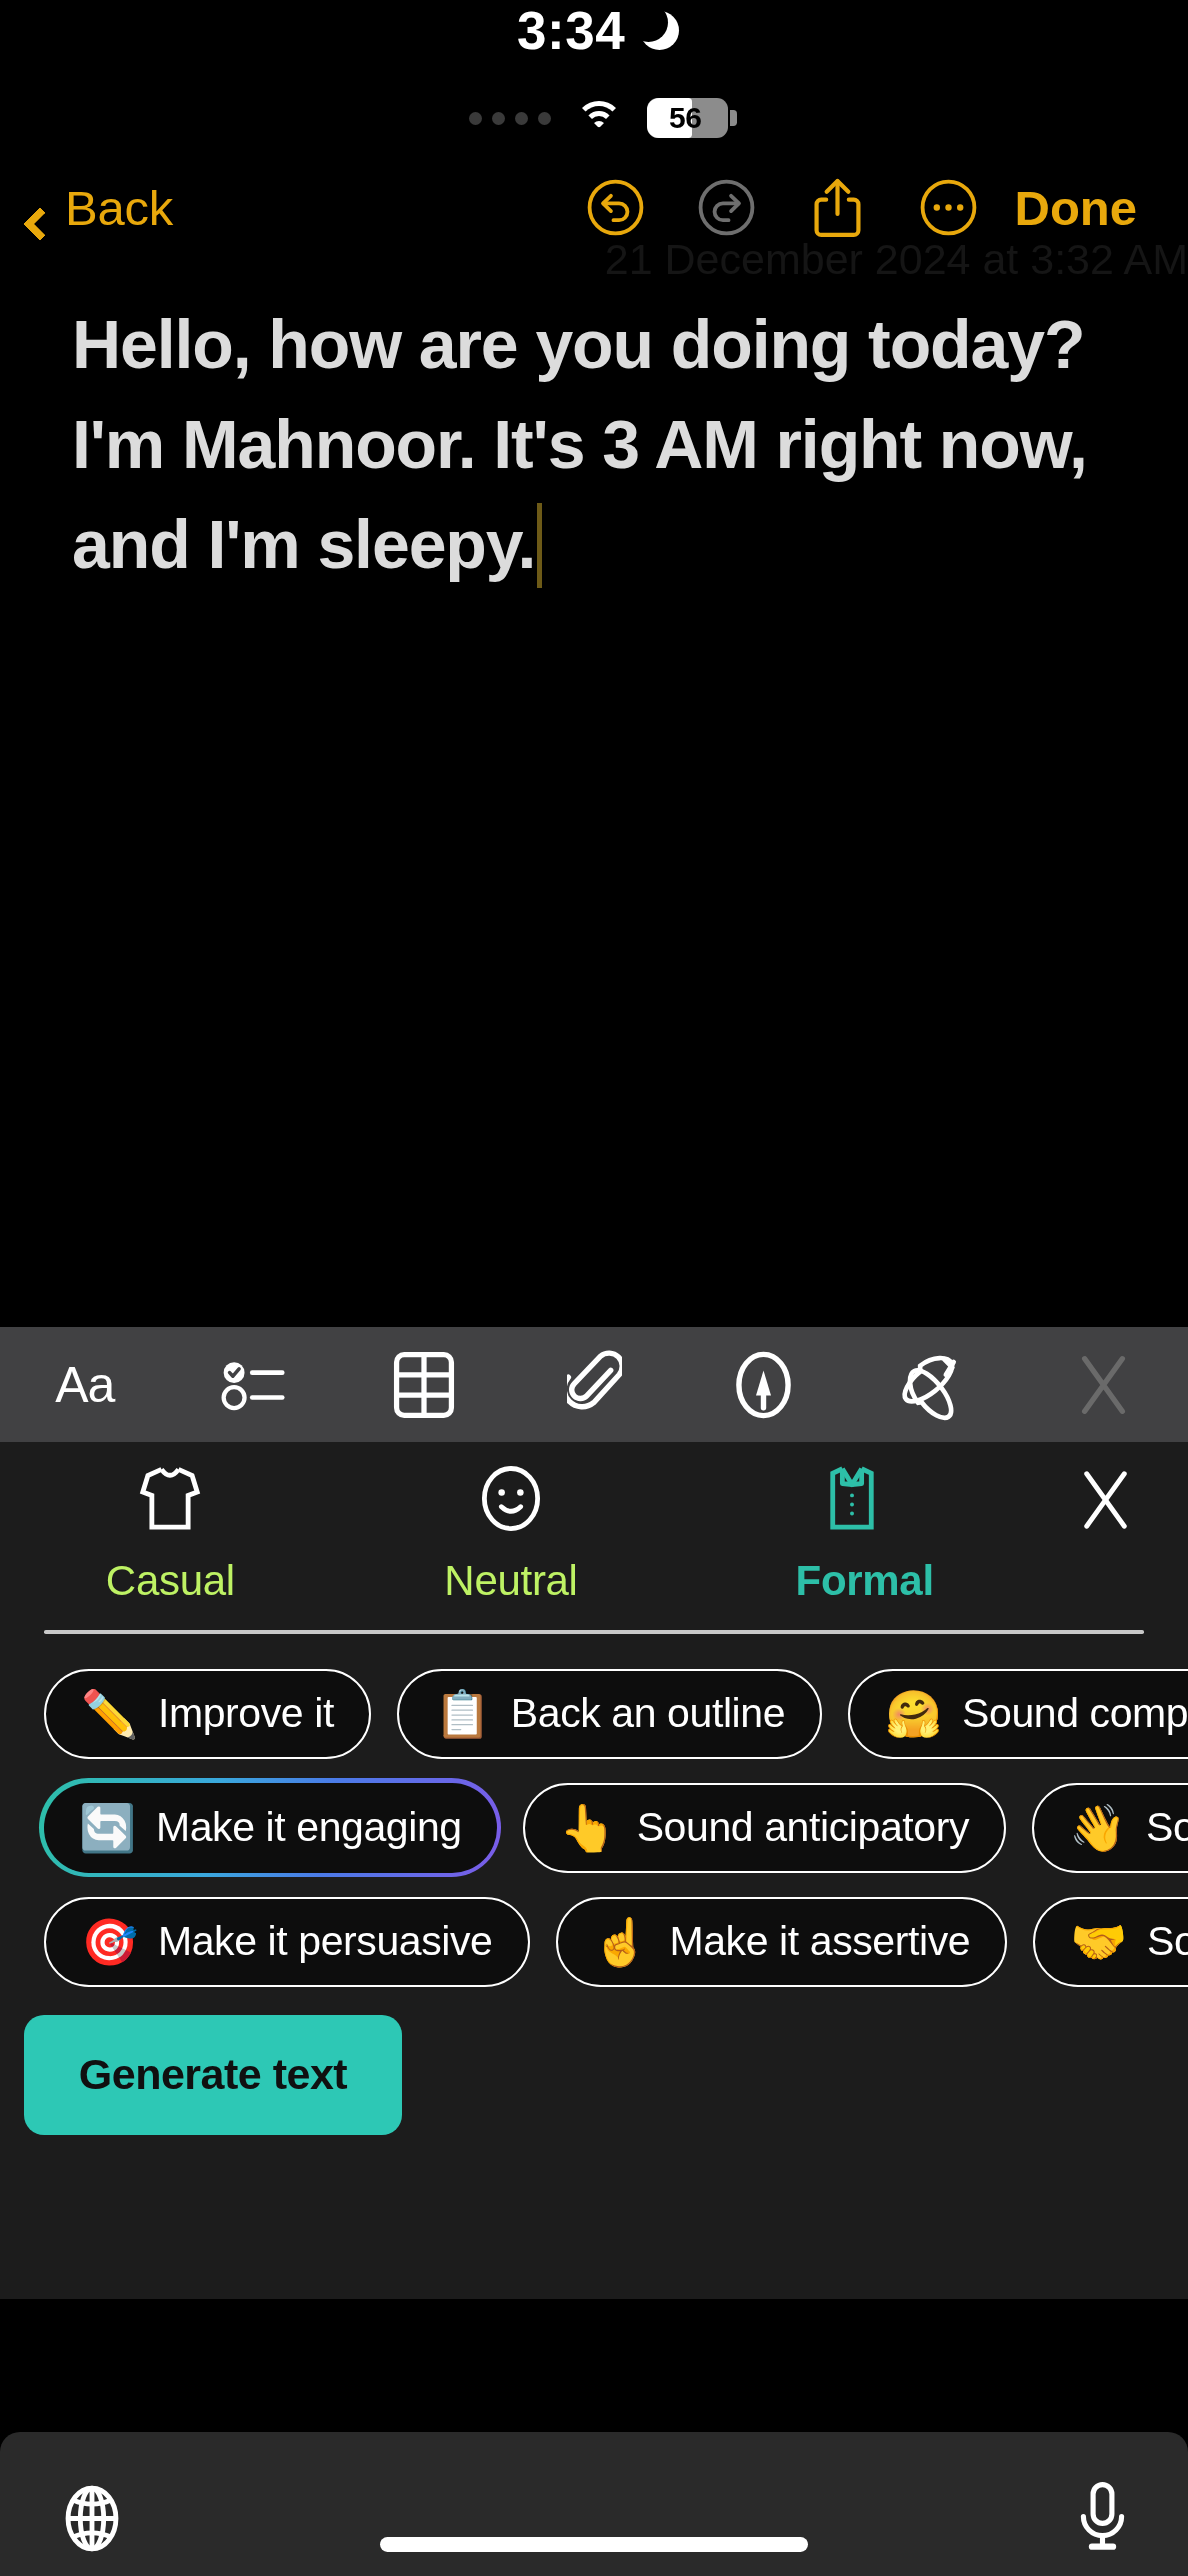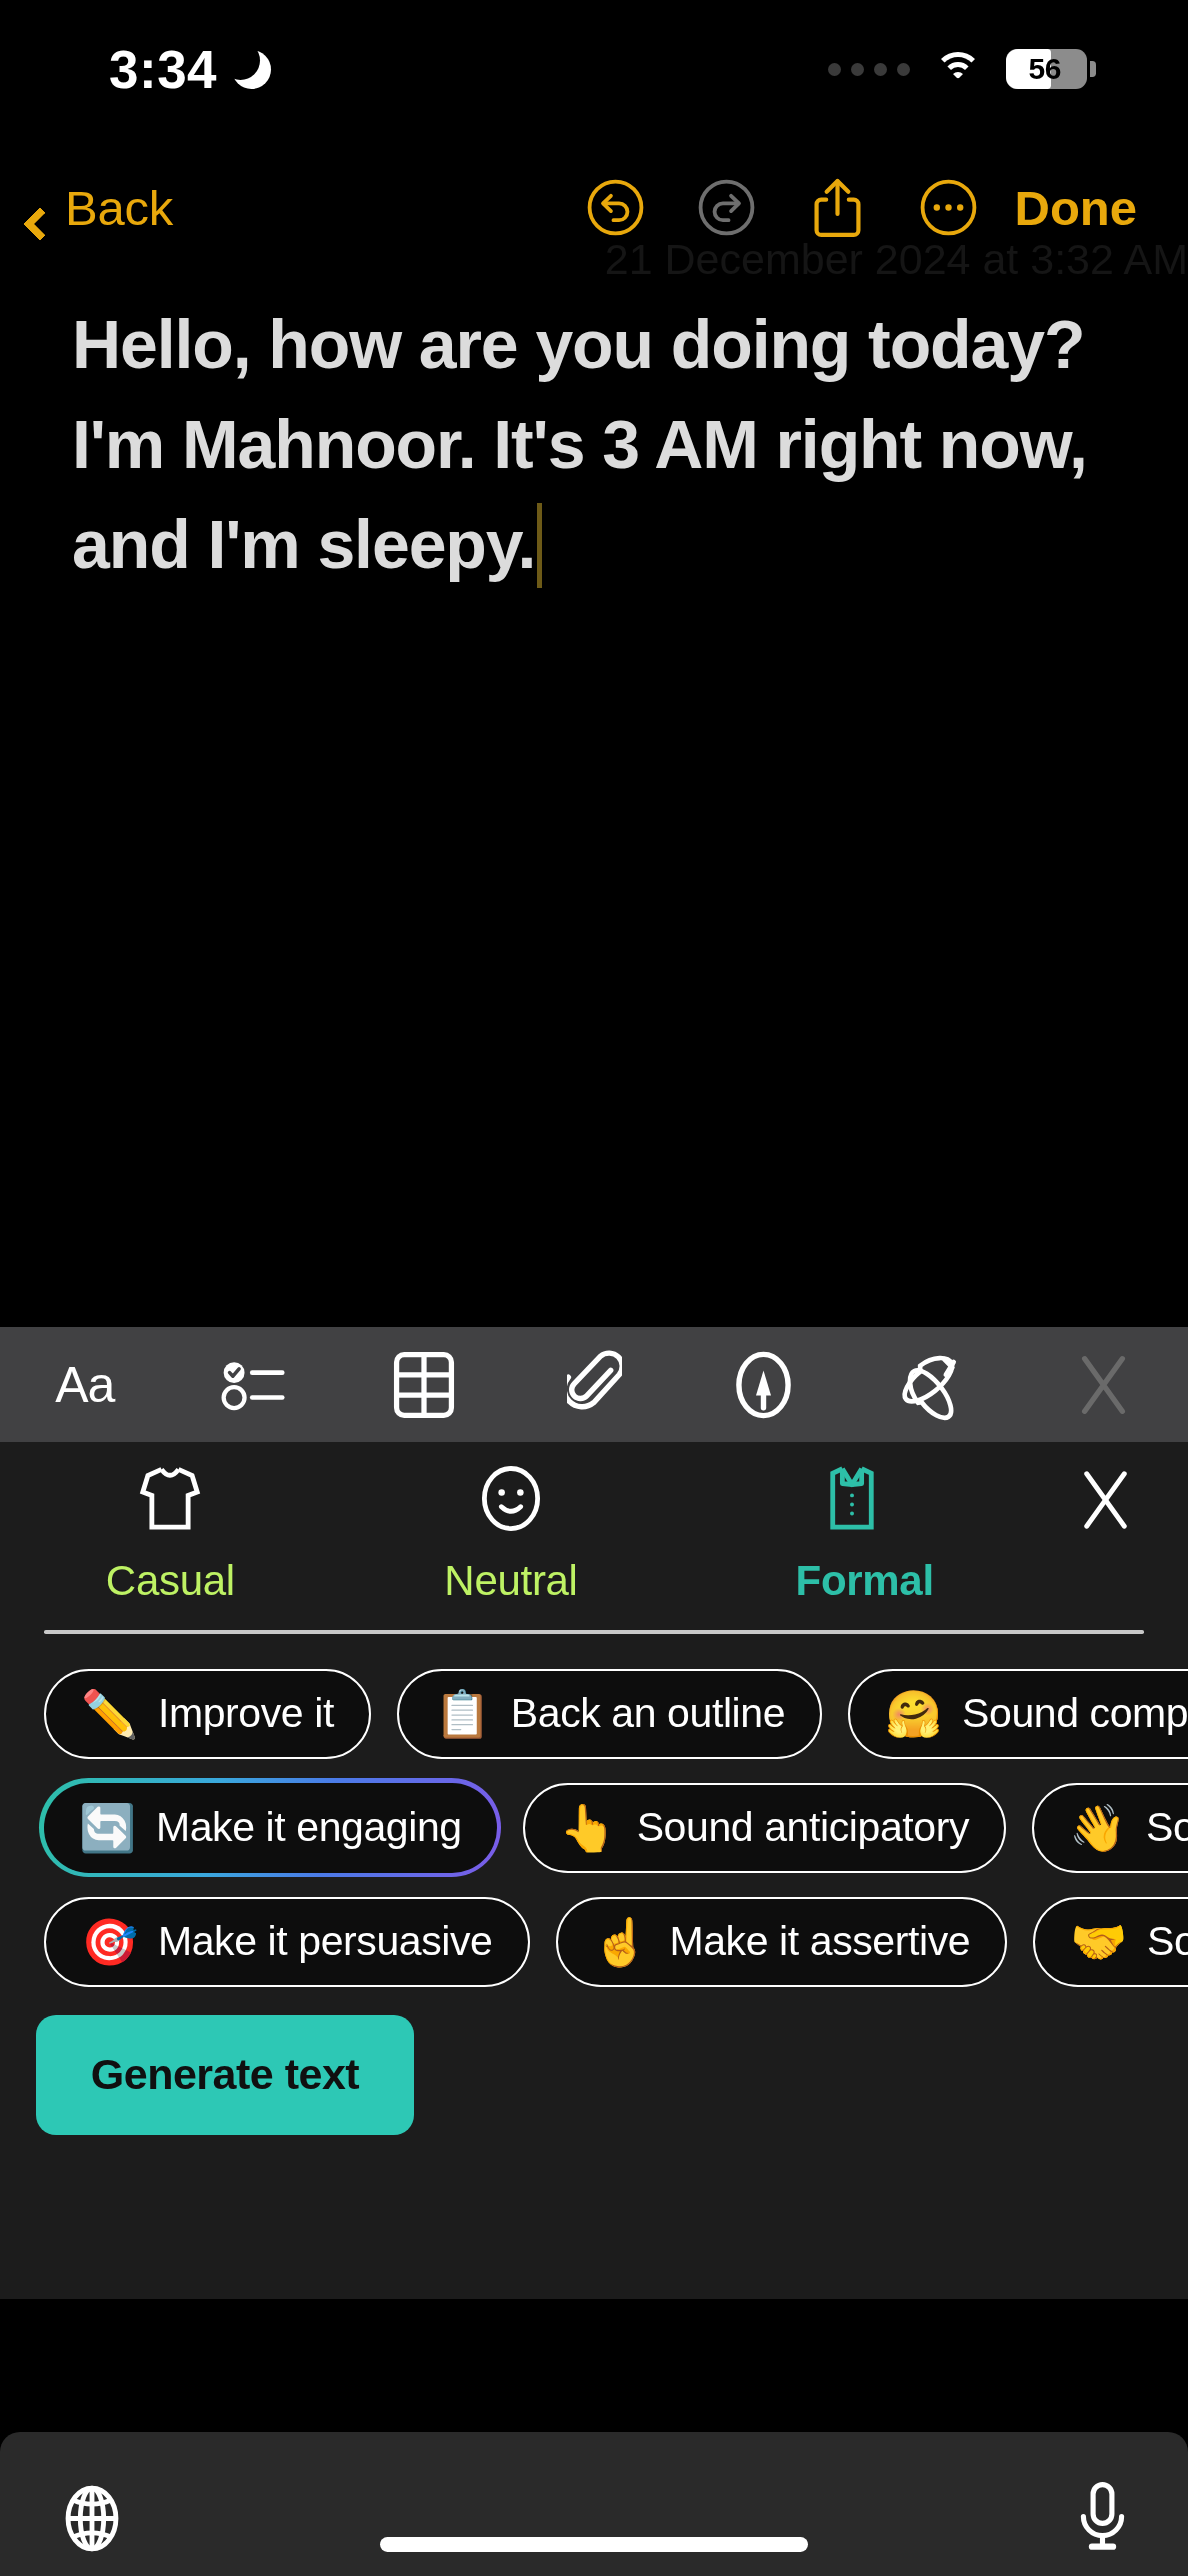--- a/index.html
+++ b/index.html
@@ -9,20 +9,21 @@
     font-family:"Liberation Sans", sans-serif;
     -webkit-font-smoothing:antialiased;
     overflow:hidden; position:relative;
   }
 
   
   .status-bar {
     position:absolute; top:0; left:0; width:1188px; height:138px;
     display:flex; align-items:center; justify-content:space-between;
     padding:0 101px 0 109px;
+    flex-direction:column;
   }
   .status-left { display:flex; align-items:center; gap:14.7px; }
   .status-time { color:#fff; font-size:53px; font-weight:600; letter-spacing:0.5px; }
   .moon-icon { width:39px; height:39px; position:relative; }
   .moon-icon::before {
     content:""; position:absolute; inset:0; border-radius:50%;
     background:#fff;
   }
   .moon-icon::after {
     content:""; position:absolute; left:-11px; top:-8.3px;
@@ -150,21 +151,21 @@
     padding:0 35px;
   }
   .chip.highlighted::before {
     content:""; position:absolute; inset:-4.6px; border-radius:50px; z-index:-1;
     background:linear-gradient(100deg,#2DBFA8 0%,#3AA8DD 38%,#4B7BE8 62%,#7B5CE8 100%);
   }
   .chip-wrap-grad { position:relative; z-index:0; flex:none; }
 
   
   .generate-btn {
-    margin:28px 0 0 36px; width:378px; height:120px; border-radius:20px;
+    margin:28px 0 0 24px; width:378px; height:120px; border-radius:20px;
     background:#2DC8B5; display:flex; align-items:center; justify-content:center;
     font-size:43px; font-weight:700; color:#101010; letter-spacing:-0.5px;
     cursor:pointer;
   }
 
   
   .kb-bar {
     position:absolute; top:2432px; left:0; width:1188px; height:144px;
     background:#2A2A2A; border-radius:20px 20px 0 0;
     display:flex; align-items:flex-start; justify-content:space-between;

